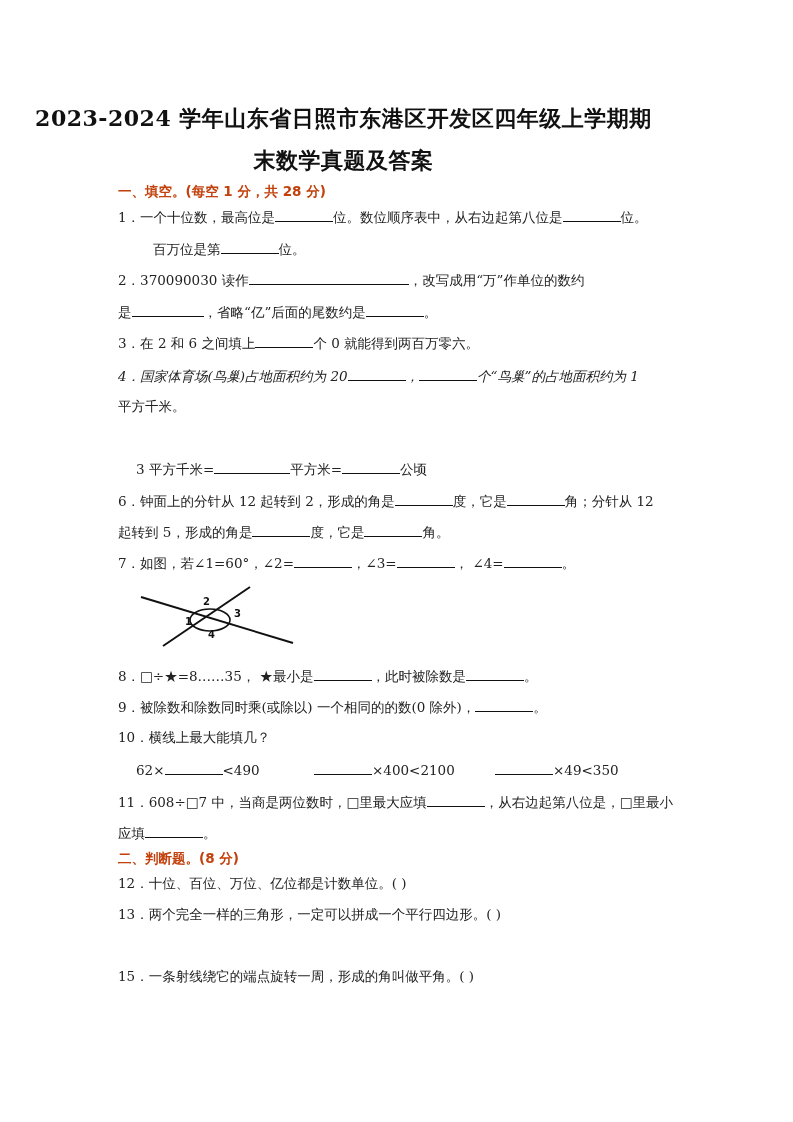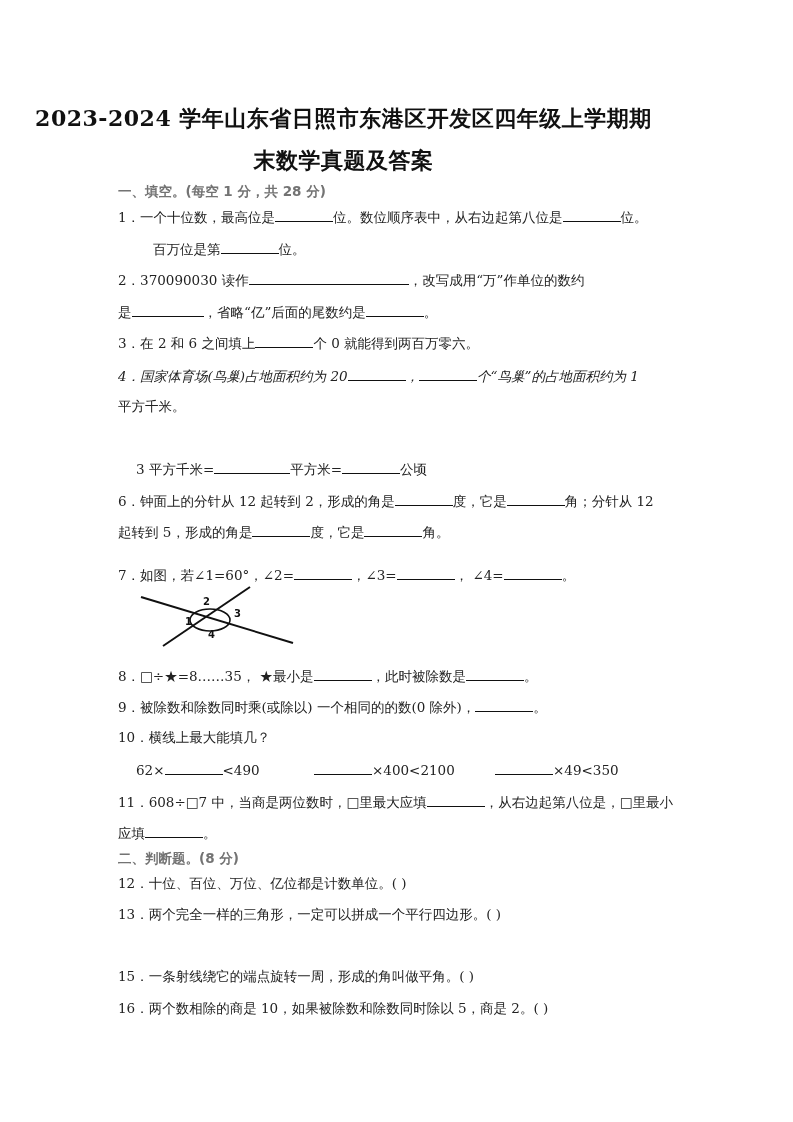--- a/index.html
+++ b/index.html
@@ -2,21 +2,21 @@
 <html><head>
   <meta charset="utf-8">
   <style>
     html, body { margin: 0; padding: 0; background: #ffffff; }
     body { width: 793px; height: 1122px; position: relative; overflow: hidden;
            font-family: "DejaVu Serif", "Liberation Serif", serif; color: #1a1a1a; }
     .page { position: absolute; left: 0; top: 0; width: 793px; height: 1122px; }
     .title { position: absolute; left: 0; width: 631px; text-align: center;
              font-family: "DejaVu Serif", serif; font-weight: bold; font-size: 22px; color: #111; letter-spacing: 0.5px; margin-left: 28px; }
     .line { position: absolute; left: 118px; font-size: 13.5px; white-space: nowrap; line-height: 18px; color: #222; }
-    .section { font-weight: bold; font-family: "DejaVu Sans", sans-serif; font-size: 13.5px; color: #737373; }
+    .section { font-weight: bold; font-family: "DejaVu Sans", sans-serif; font-size: 13.5px; color: #c2410c; }
     .blank { display: inline-block; border-bottom: 1px solid #111; height: 14px; vertical-align: baseline; }
     .figure { position: absolute; left: 138px; top: 583px; width: 160px; height: 66px; }
     .figure svg { width: 160px; height: 66px; }
   </style>
 </head>
 <body>
 
 <div class="page">
 
   <div class="title" style="top:104px;">2023-2024 学年山东省日照市东港区开发区四年级上学期期</div>
@@ -53,21 +53,21 @@
     <span>3 平方千米=</span><span class="blank" style="width:76px"></span><span>平方米=</span><span class="blank" style="width:58px"></span><span>公顷</span>
   </div>
 
   <div class="line" style="top:491px;">
     <span>6．钟面上的分针从 12 起转到 2，形成的角是</span><span class="blank" style="width:58px"></span><span>度，它是</span><span class="blank" style="width:58px"></span><span>角；分针从 12</span>
   </div>
   <div class="line" style="top:522px;">
     <span>起转到 5，形成的角是</span><span class="blank" style="width:58px"></span><span>度，它是</span><span class="blank" style="width:58px"></span><span>角。</span>
   </div>
 
-  <div class="line" style="top:553px;margin-top:12px;">
+  <div class="line" style="top:553px;">
     <span>7．如图，若∠1=60°，∠2=</span><span class="blank" style="width:58px"></span><span>，∠3=</span><span class="blank" style="width:58px"></span><span>，  ∠4=</span><span class="blank" style="width:58px"></span><span>。</span>
   </div>
 
   <div class="figure">
     <svg viewBox="0 0 160 66" xmlns="http://www.w3.org/2000/svg">
       <line x1="3" y1="14" x2="155" y2="60" stroke="#111" stroke-width="2"></line>
       <line x1="25" y1="63" x2="112" y2="4" stroke="#111" stroke-width="2"></line>
       <ellipse cx="72" cy="37" rx="20" ry="11" fill="none" stroke="#111" stroke-width="1.6"></ellipse>
       <text x="47" y="42" font-size="10" font-weight="bold" font-family="DejaVu Sans, sans-serif" fill="#111">1</text>
       <text x="65" y="22" font-size="10" font-weight="bold" font-family="DejaVu Sans, sans-serif" fill="#111">2</text>
@@ -102,15 +102,14 @@
   </div>
   <div class="line" style="top:823px;">
     <span>应填</span><span class="blank" style="width:58px"></span><span>。</span>
   </div>
 
   <div class="line section" style="top:849px;">二、判断题。(8 分)</div>
 
   <div class="line" style="top:874px;">12．十位、百位、万位、亿位都是计数单位。(      )</div>
   <div class="line" style="top:905px;">13．两个完全一样的三角形，一定可以拼成一个平行四边形。(      )</div>
   <div class="line" style="top:967px;">15．一条射线绕它的端点旋转一周，形成的角叫做平角。(      )</div>
-  <div class="line" style="top:999px;">16．两个数相除的商是 10，如果被除数和除数同时除以 5，商是 2。(      )</div>
 
 </div>
 
 </body></html>

